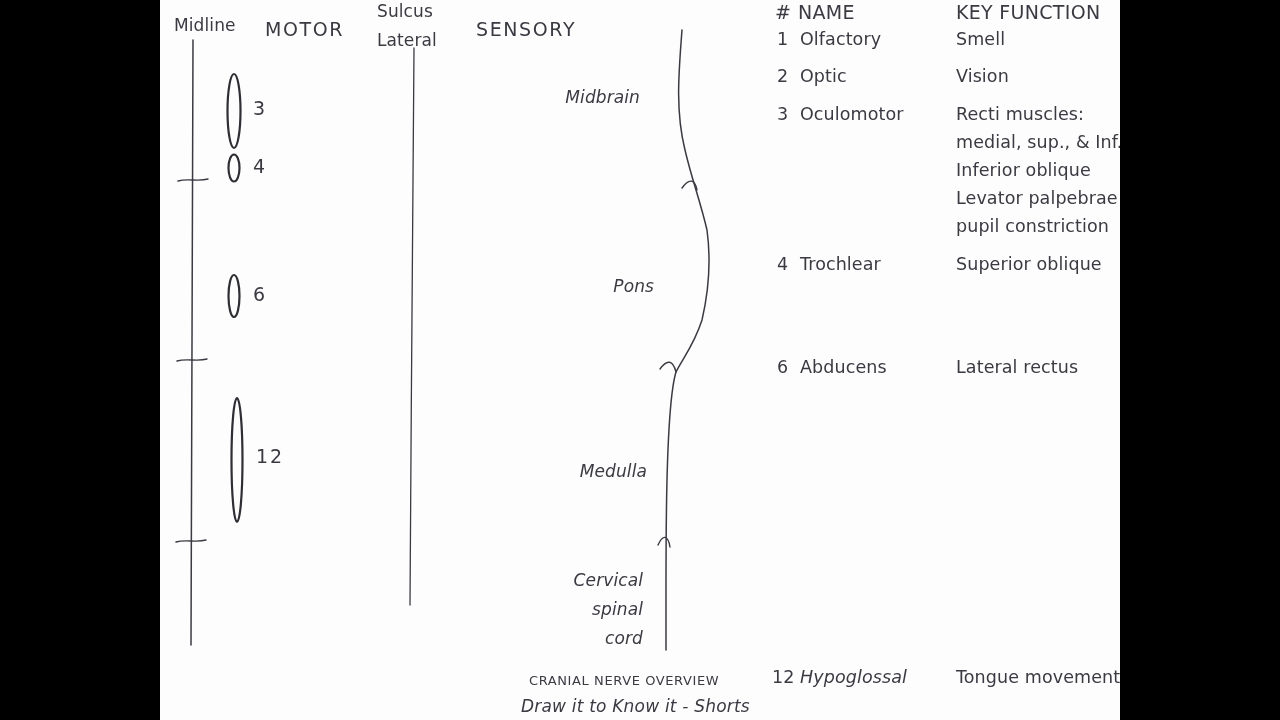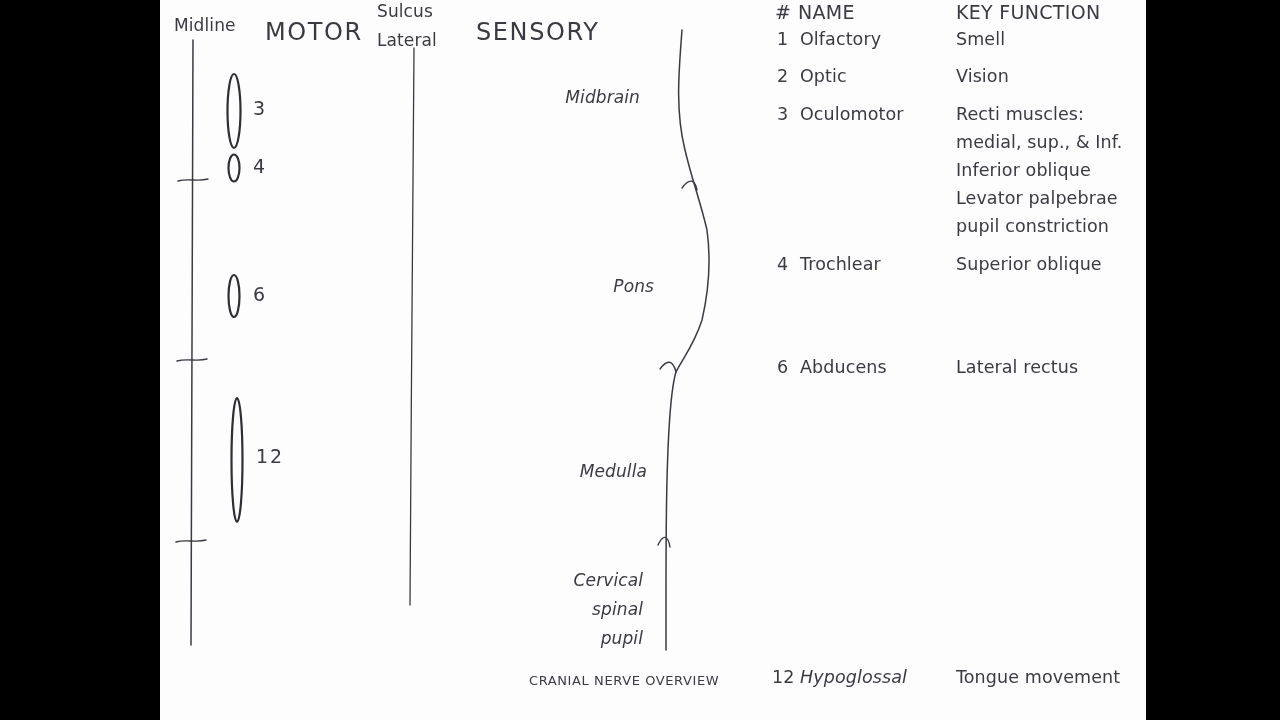--- a/index.html
+++ b/index.html
@@ -4,31 +4,31 @@
 <title>Cranial Nerve Overview</title>
 <style>
   html,body{margin:0;padding:0;background:#000;}
   body{width:1280px;height:720px;overflow:hidden;
        font-family:"DejaVu Sans","Liberation Sans",sans-serif;}
 
   #stage{position:relative;width:1280px;height:720px;background:#000;}
 
   
   #canvas{position:absolute;left:160px;top:0;width:960px;height:720px;
-          background:#fdfdfd;overflow:hidden;padding-left:26px;}
+          background:#fdfdfd;overflow:hidden;}
 
   .bar{position:absolute;top:0;height:720px;background:#000;}
   #bar-left{left:0;width:160px;}
   #bar-right{left:1120px;width:160px;}
 
   
   .tx{position:absolute;color:#3a3a42;white-space:pre;line-height:1.0;
       font-family:"DejaVu Sans","Liberation Sans",sans-serif;}
   .lbl   {font-size:17px;font-weight:400;letter-spacing:.1px;}
-  .hdr   {font-size:24px;letter-spacing:1.6px;}
+  .hdr   {font-size:19px;letter-spacing:1.6px;}
   .tblh  {font-size:19px;letter-spacing:.3px;}
   .tbl   {font-size:17.5px;letter-spacing:.1px;}
   .nucnum{font-size:19px;letter-spacing:2px;}
   .title {font-size:13px;letter-spacing:.6px;}
   .subtitle{font-size:17px;font-style:italic;letter-spacing:.2px;}
   .ralign{text-align:right;font-style:italic;}
 
   svg{position:absolute;left:0;top:0;overflow:visible;}
   .stroke{fill:none;stroke:#3a3a42;stroke-linecap:round;}
   .nucleus{fill:none;stroke:#2e2e34;}
@@ -87,21 +87,21 @@
     <div class="tx nucnum" style="left:96px;top:447px;">12</div>
 
     <div class="tx lbl ralign" style="left:349px;top:89px;width:131px;">Midbrain</div>
 
     <div class="tx lbl ralign" style="left:379px;top:278px;width:115px;">Pons</div>
 
     <div class="tx lbl ralign" style="left:349px;top:463px;width:138px;">Medulla</div>
 
     <div class="tx lbl ralign" style="left:349px;top:572px;width:134px;">Cervical</div>
     <div class="tx lbl ralign" style="left:349px;top:601px;width:134px;">spinal</div>
-    <div class="tx lbl ralign" style="left:349px;top:630px;width:134px;">pupil</div>
+    <div class="tx lbl ralign" style="left:349px;top:630px;width:134px;">cord</div>
 
     <div class="tx tblh" style="left:615px;top:3px;">#</div>
     <div class="tx tblh" style="left:638px;top:3px;">NAME</div>
     <div class="tx tblh" style="left:796px;top:3px;">KEY FUNCTION</div>
 
     <div class="tx tbl" style="left:617px;top:31px;">1</div>
     <div class="tx tbl" style="left:640px;top:31px;">Olfactory</div>
     <div class="tx tbl" style="left:796px;top:31px;">Smell</div>
 
     <div class="tx tbl" style="left:617px;top:68px;">2</div>
@@ -122,15 +122,16 @@
 
     <div class="tx tbl" style="left:617px;top:359px;">6</div>
     <div class="tx tbl" style="left:640px;top:359px;">Abducens</div>
     <div class="tx tbl" style="left:796px;top:359px;">Lateral rectus</div>
 
     <div class="tx tbl" style="left:612px;top:669px;">12</div>
     <div class="tx tbl" style="left:640px;top:669px;font-style:italic;">Hypoglossal</div>
     <div class="tx tbl" style="left:796px;top:669px;">Tongue movement</div>
 
     <div class="tx title" style="left:369px;top:674px;">CRANIAL NERVE OVERVIEW</div>
+    <div class="tx subtitle" style="left:361px;top:698px;">Draw it to Know it - Shorts</div>
 
   </div>
 </div>
 
 </body></html>

